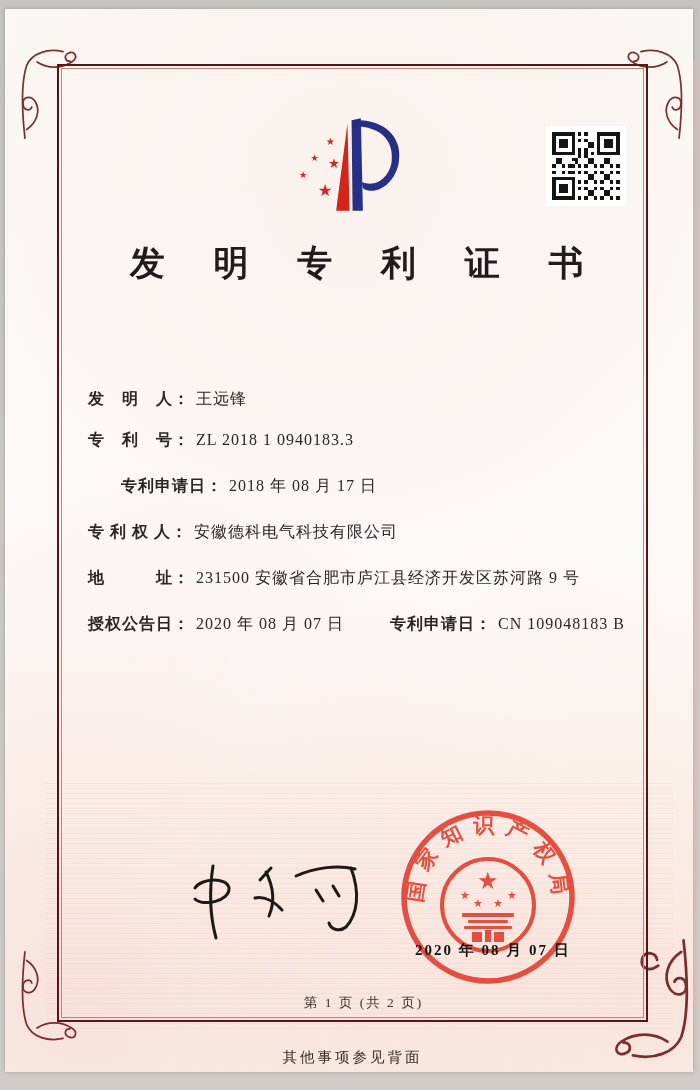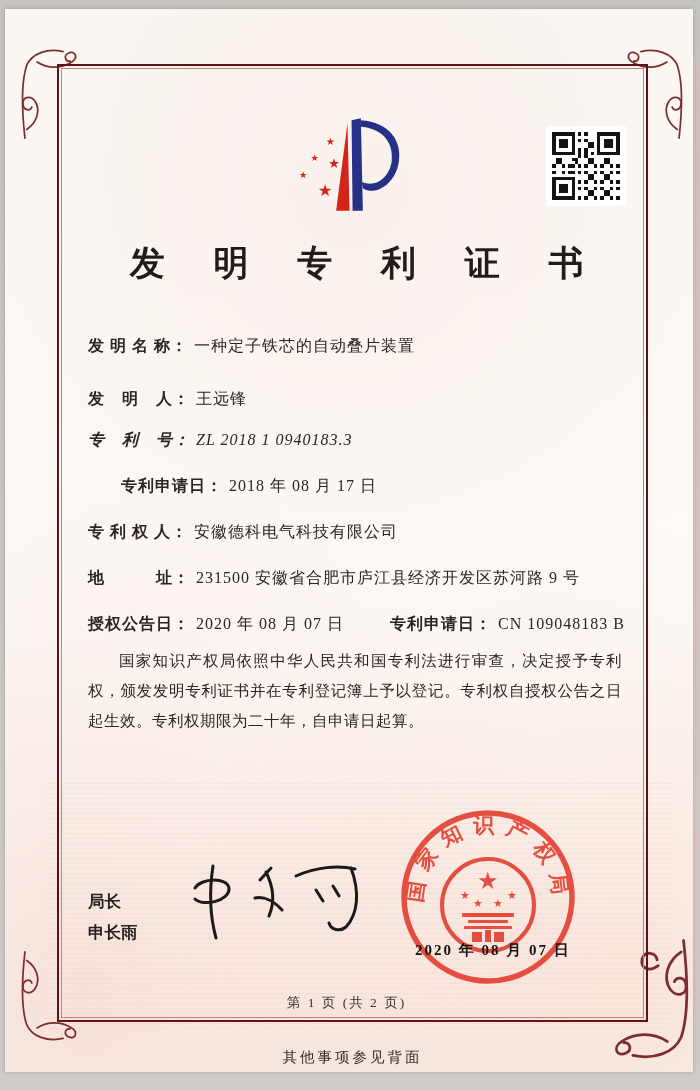--- a/index.html
+++ b/index.html
@@ -41,21 +41,21 @@
            color:#2b2623; text-align:justify; }
   .paras p { text-indent:2em; letter-spacing:.5px; }
 
   .signer { left:88px; top:886px; font-size:16.5px; color:#262220; font-weight:600; line-height:31px; }
   .sig-svg { left:183px; top:852px; }
 
   .seal-box { left:397px; top:806px; width:182px; height:182px; }
   .seal-date { left:415px; top:941px; font-size:15px; font-weight:700; color:#161412;
            letter-spacing:2px; }
 
-  .page-no { left:51px; top:994px; width:591px; text-align:center; font-size:13.5px;
+  .page-no { left:68px; top:994px; width:591px; text-align:center; font-size:13.5px;
            color:#3a332e; letter-spacing:2px; }
   .back-note { left:57px; top:1040px; width:591px; text-align:center; font-size:14.5px;
            color:#332d28; letter-spacing:3px;margin-top:8px; }
 
   .qr { left:546px; top:126px; }
   .logo { left:293px; top:110px; }
   .flourish { position:absolute; opacity:.9; }
 </style>
 </head>
 <body>
@@ -292,54 +292,46 @@
       <rect x="10" y="22" width="1" height="1" fill="#141414"></rect>
       <rect x="12" y="22" width="1" height="1" fill="#141414"></rect>
       <rect x="15" y="22" width="1" height="1" fill="#141414"></rect>
       <rect x="17" y="22" width="1" height="1" fill="#141414"></rect>
       <rect x="20" y="22" width="1" height="1" fill="#141414"></rect>
       <rect x="22" y="22" width="1" height="1" fill="#141414"></rect>
     </svg>
 
   <div class="abs title">发 明 专 利 证 书</div>
 
-  <div class="abs field-row" style="top:336px;">
-    <span class="lbl">发 明 名 称：</span><span class="val">一种定子铁芯的自动叠片装置</span>
-  </div>
   <div class="abs field-row" style="top:389px;">
     <span class="lbl">发　明　人：</span><span class="val">王远锋</span>
   </div>
-  <div class="abs field-row" style="top:430px;font-style:italic;">
+  <div class="abs field-row" style="top:430px;">
     <span class="lbl">专　利　号：</span><span class="val">ZL 2018 1 0940183.3</span>
   </div>
   <div class="abs field-row" style="top:476px;margin-left:33px;">
     <span class="lbl">专利申请日：</span><span class="val">2018 年 08 月 17 日</span>
   </div>
   <div class="abs field-row" style="top:522px;">
     <span class="lbl">专 利 权 人：</span><span class="val">安徽德科电气科技有限公司</span>
   </div>
   <div class="abs field-row" style="top:568px;">
     <span class="lbl">地　　　址：</span><span class="val">231500  安徽省合肥市庐江县经济开发区苏河路 9 号</span>
   </div>
   <div class="abs field-row" style="top:614px;">
     <span class="grant-pair">
       <span class="lbl">授权公告日：</span><span class="val">2020 年 08 月 07 日</span>
     </span><span class="grant-gap"></span><span class="grant-pair">
       <span class="lbl">专利申请日：</span><span class="val">CN 109048183 B</span>
     </span>
   </div>
 
   <div class="abs paras">
-    <p>国家知识产权局依照中华人民共和国专利法进行审查，决定授予专利权，颁发发明专利证书并在专利登记簿上予以登记。专利权自授权公告之日起生效。专利权期限为二十年，自申请日起算。</p>
-  </div>
-
-  <div class="abs signer">
-    <div>局长</div>
-    <div>申长雨</div>
-  </div>
+  </div>
+
 
   <svg class="abs sig-svg" width="200" height="100" viewBox="0 0 200 100">
     <g fill="none" stroke="#1c1a18" stroke-width="3" stroke-linecap="round" stroke-linejoin="round">
       <path d="M 30 14 C 26 40 27 64 33 86"></path>
       <path d="M 12 36 C 18 26 44 25 46 36 C 47 49 20 55 12 47"></path>
       <path d="M 77 28 L 88 16"></path>
       <path d="M 83 20 C 90 34 92 50 86 64"></path>
       <path d="M 72 46 C 82 44 92 50 99 58"></path>
       <path d="M 113 24 C 133 15 155 13 172 17"></path>
       <path d="M 168 16 C 177 40 175 62 163 75 C 157 80 148 78 146 71"></path>

